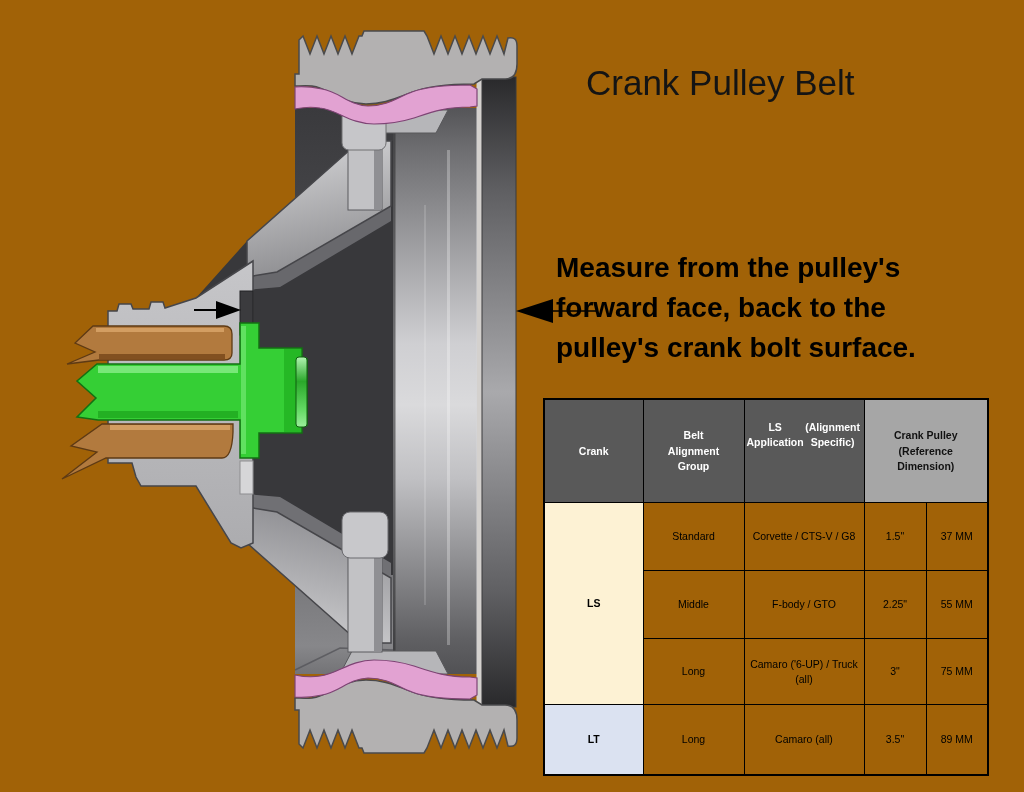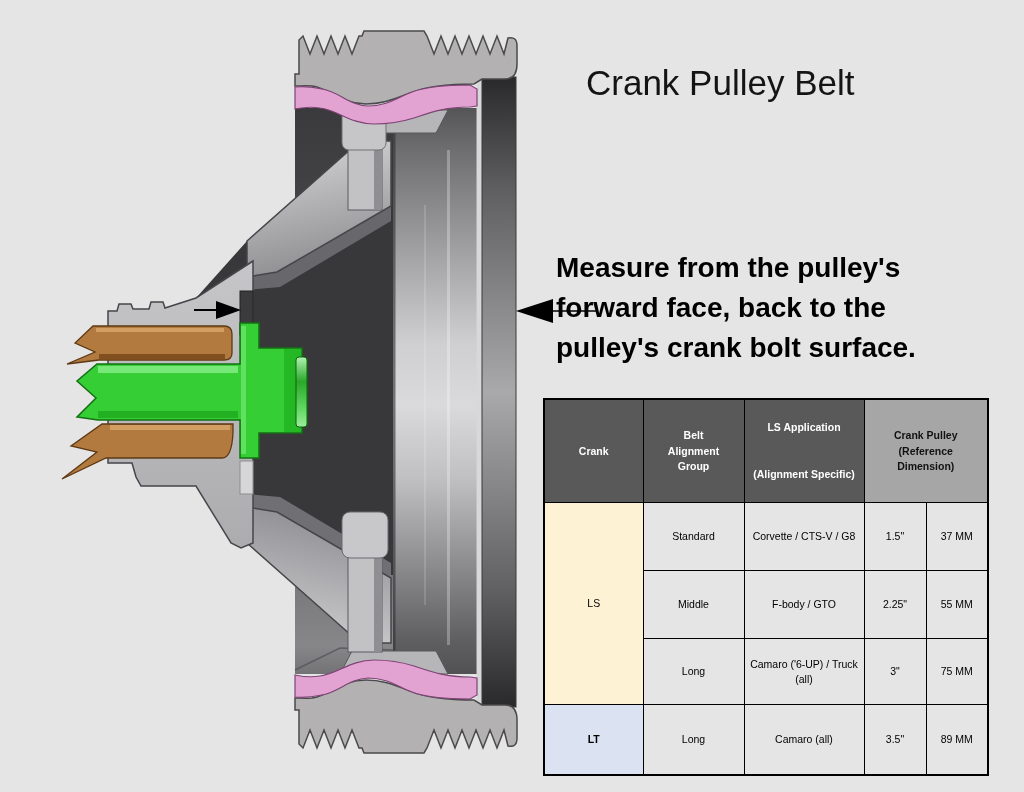--- a/index.html
+++ b/index.html
@@ -1,32 +1,32 @@
 <!DOCTYPE html>
 <html><head>
 <meta charset="utf-8">
 <style>
   html,body{margin:0;padding:0;background:#fff;}
-  #stage{position:relative;width:1024px;height:792px;background:#e5e5e5;overflow:hidden;
+  #stage{position:relative;width:1024px;height:792px;background:#a16207;overflow:hidden;
          font-family:"Liberation Sans",sans-serif;}
   #diagram-svg{position:absolute;left:0;top:0;}
   .title-block{position:absolute;left:586px;top:58px;width:438px;color:#141414;
                font-size:35px;line-height:49px;font-weight:400;}
   .callout{position:absolute;left:556px;top:248px;width:436px;text-align:left;
            color:#000;font-weight:700;font-size:28px;line-height:40px;white-space:pre-line;}
   table.spec{position:absolute;left:543px;top:398px;border-collapse:collapse;table-layout:fixed;
              width:444px;border:2.2px solid #000;}
   table.spec th,table.spec td{border:1.6px solid #000;text-align:center;vertical-align:middle;
              padding:1px 2px;font-size:10.5px;line-height:1.45;white-space:pre-line;overflow:hidden;}
   th.dark{background:#595959;color:#ffffff;font-weight:700;}
   th.light{background:#a6a6a6;color:#111;font-weight:700;margin-top:42px;}
-  td.ls{background:#fdf2d4;font-weight:400;}
+  td.ls{background:#fdf2d4;font-weight:700;}
   td.lt{background:#dbe2f1;font-weight:700;}
   tr.hdr{height:80px;} tr.r1{height:68px;} tr.r2{height:68px;} tr.r3{height:66px;} tr.r4{height:70px;}
-  .app-hdr{display:flex;flex-direction:column;justify-content:space-between;height:62px;padding:4px 0;}
+  .app-hdr{display:flex;flex-direction:row;justify-content:space-between;height:62px;padding:4px 0;}
 </style>
 </head>
 <body>
 
 <div id="stage">
 
   <svg id="diagram-svg" width="1024" height="792" viewBox="0 0 1024 792">
     <defs>
       <linearGradient id="gBarrel" gradientUnits="userSpaceOnUse" x1="0" y1="85" x2="0" y2="700">
         <stop offset="0" stop-color="#47474a"></stop>

